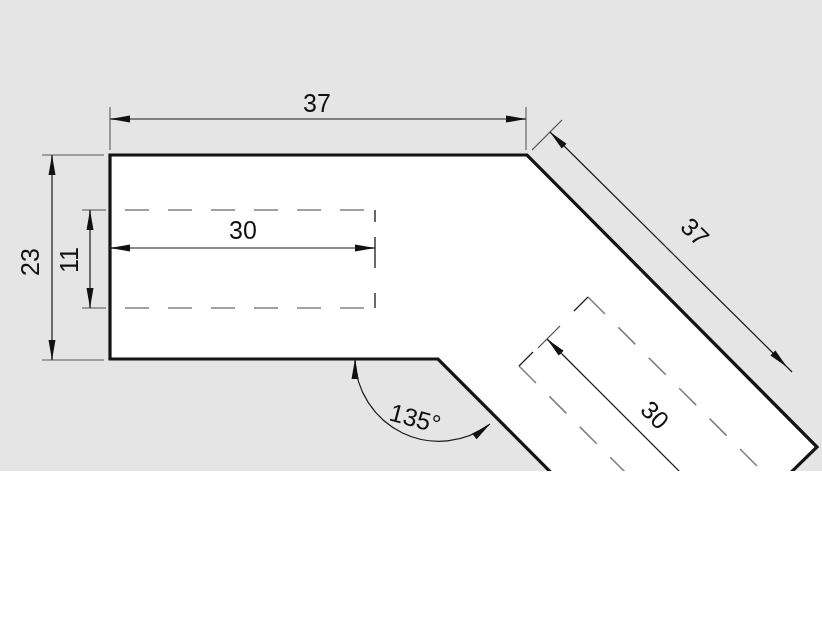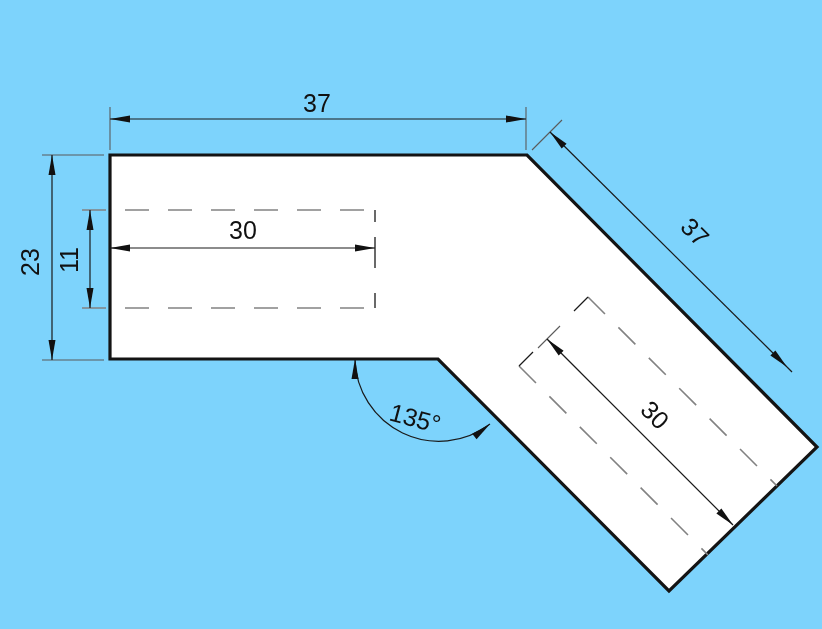--- a/index.html
+++ b/index.html
@@ -3,22 +3,22 @@
 <meta charset="utf-8">
 <style>
   html, body {
     margin: 0;
     padding: 0;
     background: #ffffff;
   }
   .stage {
     position: relative;
     width: 822px;
-    height: 629px;
-    background: #7dd3fc;
+    height: 471px;
+    background: #e5e5e5;
     overflow: hidden;
     font-family: "Liberation Sans", sans-serif;
   }
   svg { display: block; }
   .outline {
     fill: #ffffff;
     stroke: #141414;
     stroke-width: 3.2;
     stroke-linejoin: miter;
   }

